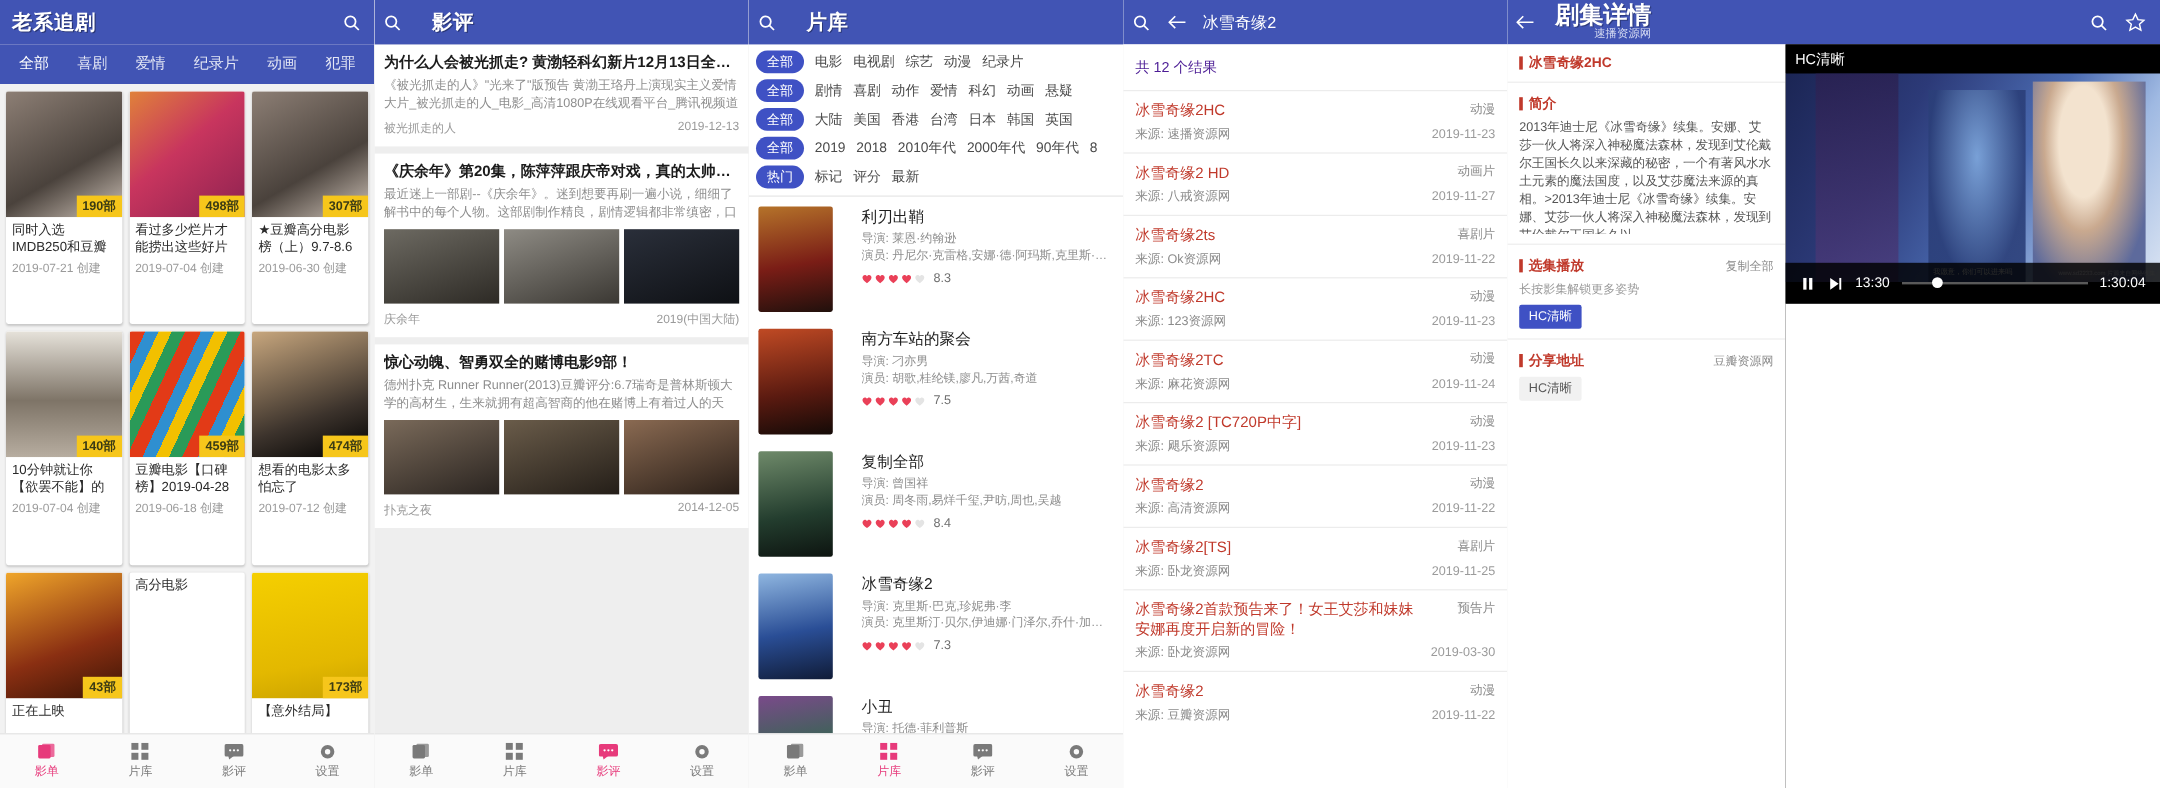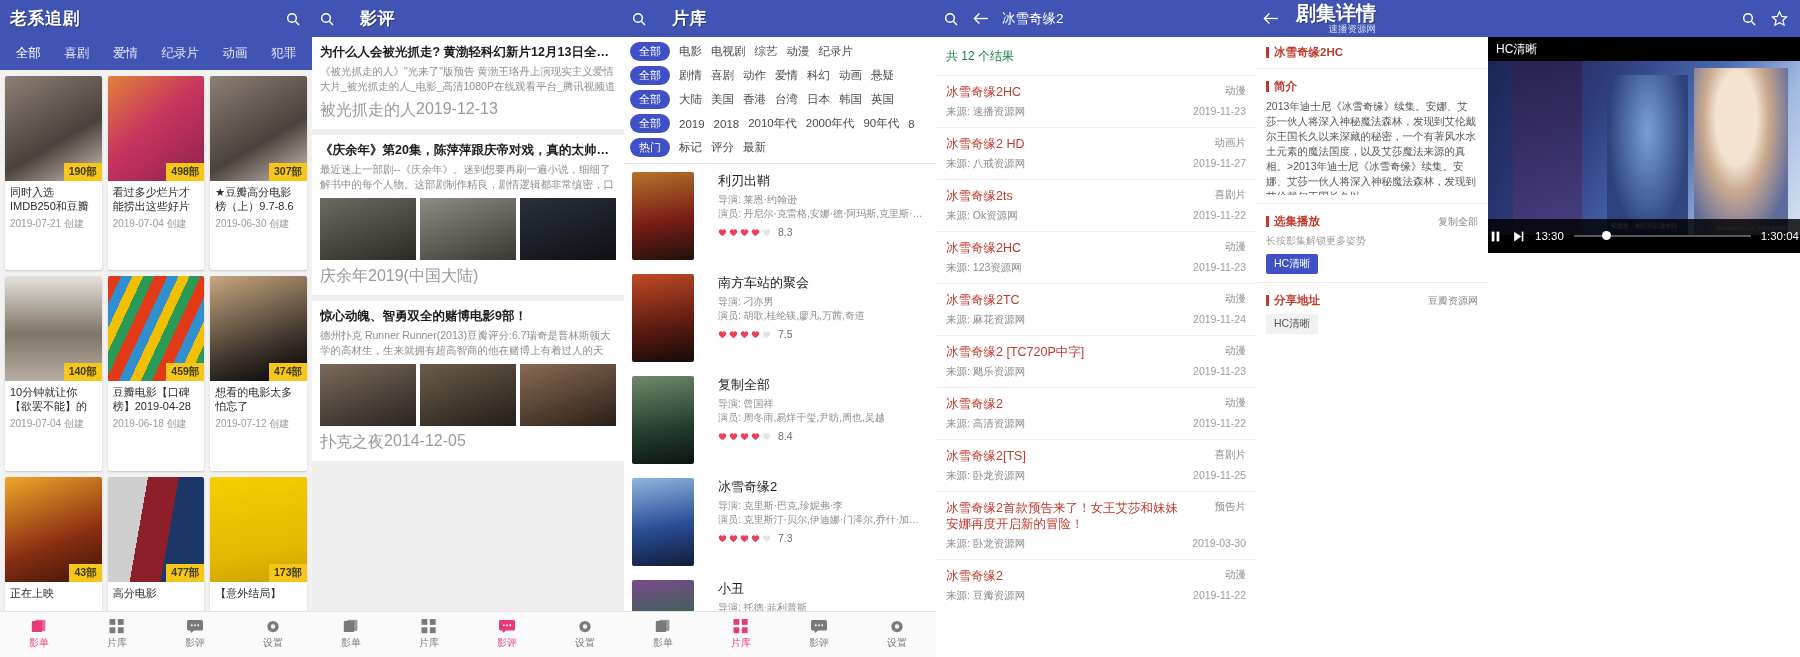--- a/index.html
+++ b/index.html
@@ -77,21 +77,21 @@
   
   .feed { height:620px; overflow:hidden; background:#eeeeee; padding:0 0 0 0; }
   .rcard { background:#fff; margin:0 0 6px 0; padding:7px 8px 8px 8px; }
   .rtitle { font-size:12.5px; font-weight:bold; color:#1b1b1b; line-height:16px;
             white-space:nowrap; overflow:hidden; text-overflow:ellipsis;}
   .rdesc { font-size:10.5px; color:#8e8e8e; line-height:15px; margin-top:4px;
            height:30px; overflow:hidden; }
   .rhero { margin-top:6px; height:130px; position:relative; overflow:hidden; }
   .rthumbs { margin-top:6px; display:grid; grid-template-columns:repeat(3,1fr); gap:4px; }
   .rthumbs .th { height:62px; position:relative; overflow:hidden; }
-  .rmeta { display:flex; justify-content:flex-start; font-size:16px; color:#9a9a9a; margin-top:6px; }
+  .rmeta { display:flex; justify-content:space-between; font-size:10px; color:#9a9a9a; margin-top:6px; }
 
   
   .filters { background:#fff; padding:5px 6px 6px 6px; }
   .frow { display:flex; align-items:center; gap:9px; margin-bottom:5px; font-size:11.5px; color:#4a4a4a; }
   .chip {
     background:#3f51c4; color:#fff; border-radius:10px; padding:2px 9px; font-size:11px;
     flex:0 0 auto;
   }
   .frow .opt { cursor:pointer; white-space:nowrap; }
   .divider { height:1px; background:#e6e6e6; }
@@ -103,21 +103,21 @@
   .mname { font-size:13px; color:#1e1e1e; margin-bottom:3px; }
   .mline { font-size:10px; color:#8d8d8d; line-height:14px; white-space:nowrap; overflow:hidden; text-overflow:ellipsis; }
   .stars { margin-top:5px; display:flex; align-items:center; gap:2px; }
   .heart { width:9px; height:9px; }
   .score { font-size:10.5px; color:#6f6f6f; margin-left:5px; }
 
   
   .srchbar { display:flex; align-items:center; height:37px; background:#4154b4; color:#fff; }
   .srchbar .q { font-size:13.5px; padding-left:6px; }
   .results { background:#fff; height:620px; overflow:hidden; }
-  .rescount { font-size:12px; color:#15803d; padding:11px 10px 10px 10px; }
+  .rescount { font-size:12px; color:#4c1d95; padding:11px 10px 10px 10px; }
   .resitem { padding:8px 10px 8px 10px; border-top:1px solid #ececec; }
   .restitle { font-size:12.5px; color:#c0392b; line-height:16px; }
   .resrow2 { display:flex; justify-content:space-between; align-items:baseline; margin-top:5px; }
   .ressrc { font-size:10.5px; color:#8b8b8b; }
   .resdate { font-size:10.5px; color:#9b9b9b; }
   .resmeta { display:flex; justify-content:space-between; }
   .resright { text-align:right; font-size:10.5px; color:#8b8b8b; min-width:60px; }
   .p5bar { height:37px; background:#4154b4; color:#fff; display:flex; align-items:center; }
   .p5title { text-align:right; line-height:1.05; }
   .p5title .t1 { font-size:20px; font-weight:bold; text-shadow:1px 1px 0 rgba(0,0,0,.3); }
@@ -140,21 +140,21 @@
   .vidwrap { flex:1; position:relative; background:#000; }
   .vidtop { position:absolute; top:0; left:0; right:0; height:24px; background:rgba(0,0,0,.78);
             color:#fff; font-size:12px; display:flex; align-items:center; padding-left:8px; z-index:3;}
   .frame { position:absolute; top:24px; left:0; right:0; height:174px; overflow:hidden; }
   .pausebig {
     position:absolute; top:50%; left:50%; transform:translate(-50%,-50%);
     width:30px; height:30px; display:flex; align-items:center; justify-content:center; z-index:4;
   }
   .ctrlbar {
     position:absolute; top:182px; left:0; right:0; height:34px; background:rgba(0,0,0,.82);
-    display:flex; align-items:center; gap:10px; padding:0 1px; color:#fff; font-size:11.5px; z-index:5;
+    display:flex; align-items:center; gap:10px; padding:0 12px; color:#fff; font-size:11.5px; z-index:5;
   }
   .seek { flex:1; height:2px; background:rgba(255,255,255,.35); position:relative; }
   .seek .knob { position:absolute; left:16%; top:-4px; width:9px; height:9px; border-radius:50%; background:#fff; }
   .vidrest { position:absolute; top:216px; bottom:0; left:0; right:0; background:#fff; }
   .subtitle-txt { position:absolute; bottom:4px; width:100%; text-align:center; color:#ffe; font-size:6px; opacity:.85;}
   .wmark { position:absolute; right:4px; bottom:4px; color:#fff; font-size:5px; opacity:.7; text-align:right; line-height:1.2;}
 </style>
 </head>
 <body>
 
@@ -235,24 +235,20 @@
 
       <div class="gcard">
         <div class="poster">
           <div class="img" style="background:linear-gradient(160deg,#f0a62a,#8a2f12 60%,#3b1405);"></div>
           <div class="badge">43部</div>
         </div>
         <div class="gtitle">正在上映</div>
         <div class="gdate"></div>
       </div>
       <div class="gcard">
-        <div class="poster">
-          <div class="img" style="background:linear-gradient(100deg,#cfcfcf 0 35%,#8c1f2a 35% 62%,#1d3668 62% 100%);"></div>
-          <div class="badge">477部</div>
-        </div>
         <div class="gtitle">高分电影</div>
         <div class="gdate"></div>
       </div>
       <div class="gcard">
         <div class="poster">
           <div class="img" style="background:linear-gradient(170deg,#f5cf00,#e3b800 70%,#caa200);"></div>
           <div class="badge">173部</div>
         </div>
         <div class="gtitle">【意外结局】</div>
         <div class="gdate"></div>

